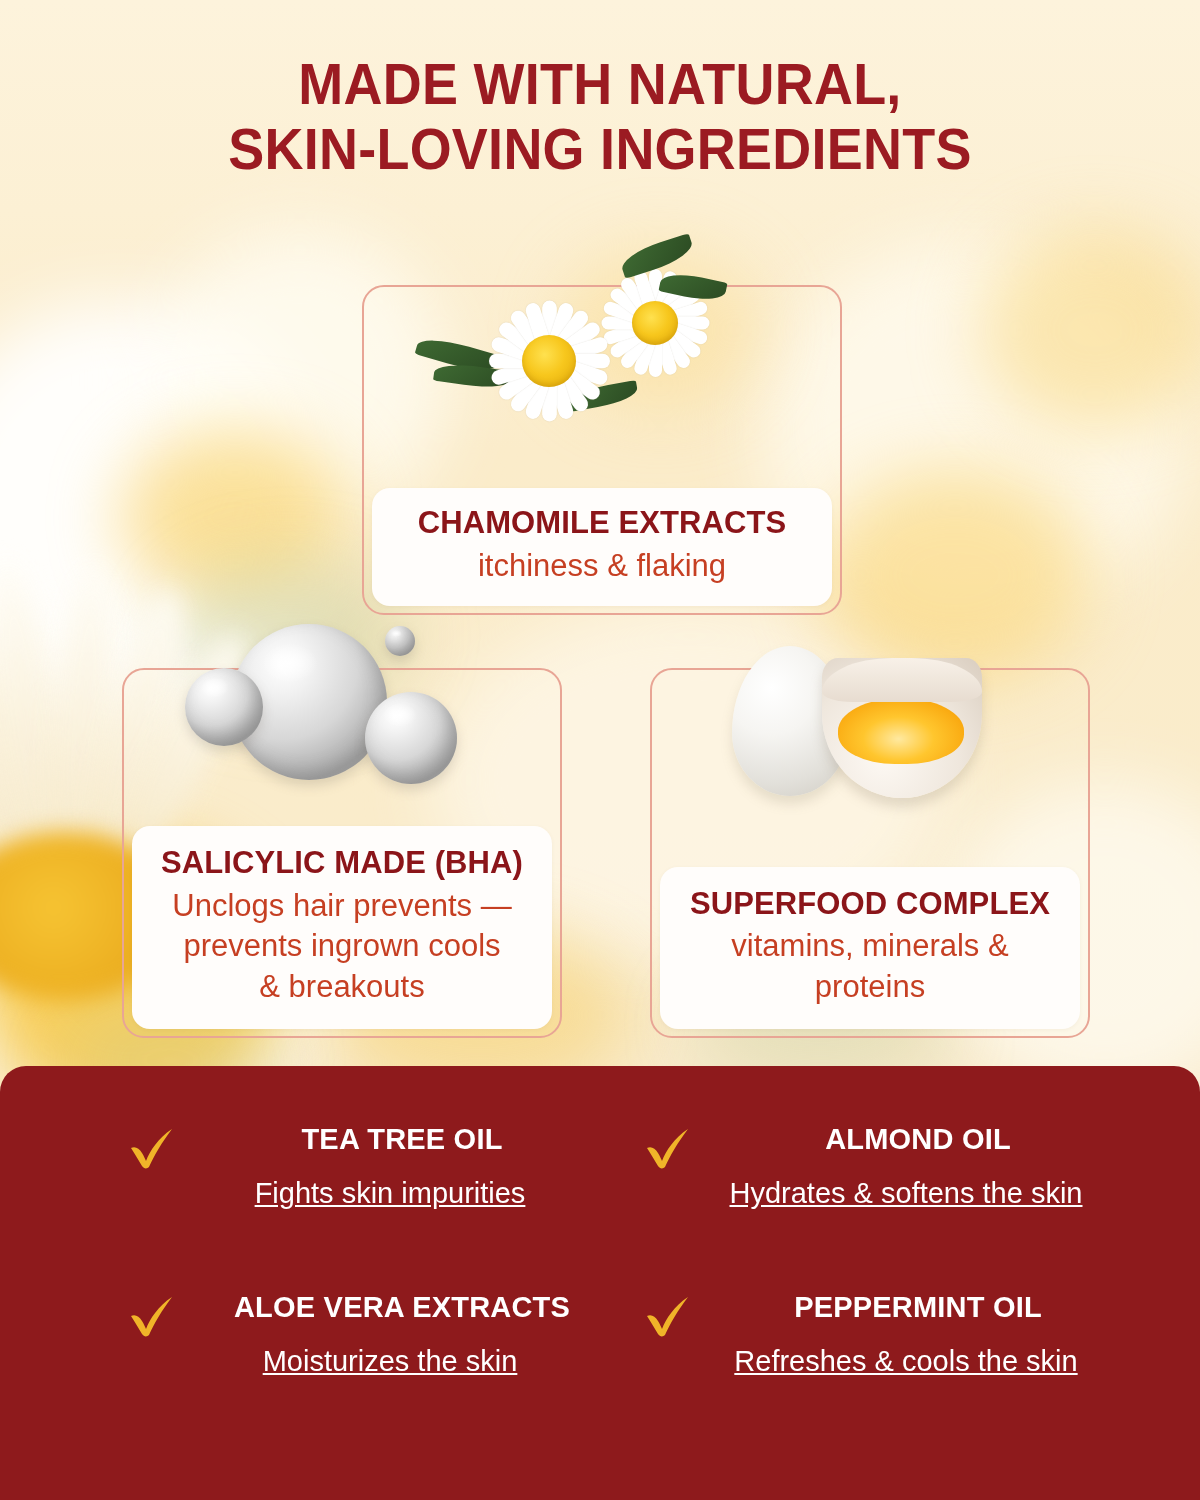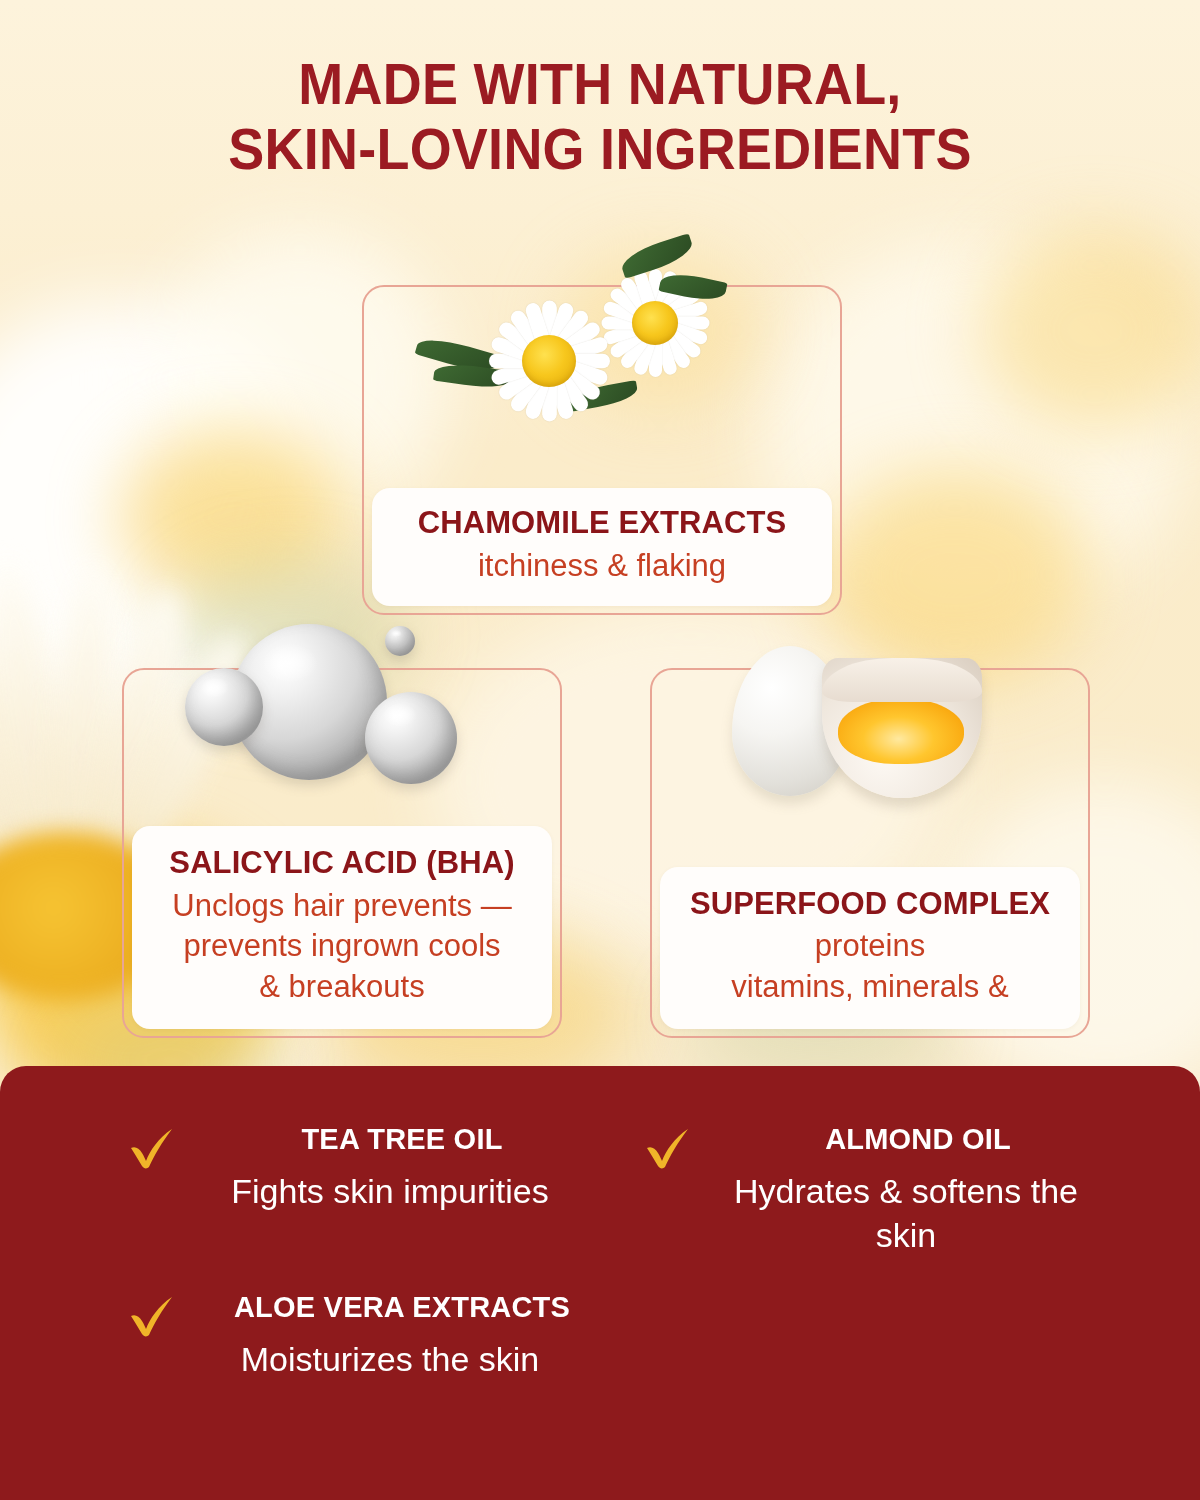--- a/index.html
+++ b/index.html
@@ -203,22 +203,23 @@
   .benefit {
     position:relative;
     padding-left:62px;
     text-align:center;
   }
   .check-icon { position:absolute; left:0; top:2px; width:48px; height:44px; }
   .benefit-title {
     color:#ffffff; font-weight:bold; font-size:29px; letter-spacing:.2px; line-height:1.1;
   }
   .benefit-desc {
-    color:#ffffff; font-size:34px; line-height:1.30; margin-top:13px;
+    color:#ffffff; font-size:29px; line-height:1.30; margin-top:19px;
     max-width:400px;
+    text-decoration:underline;
   }
 </style>
 </head>
 <body>
 
 <div id="infographic">
 
   <div class="bg-layer">
     <div class="bg-base"></div>
 
@@ -330,21 +331,21 @@
     <div class="card-media">
       <div class="bha-art">
         <div class="bha-label">BHA</div>
         <div class="sphere" style="left:52px;  top:6px;   width:156px; height:156px;"></div>
         <div class="sphere" style="left:6px;   top:50px;  width:78px;  height:78px;"></div>
         <div class="sphere" style="left:186px; top:74px;  width:92px;  height:92px;"></div>
         <div class="sphere" style="left:206px; top:8px;   width:30px;  height:30px;"></div>
       </div>
     </div>
     <div class="card-panel">
-      <div class="card-title">SALICYLIC ACID (BHA)</div>
+      <div class="card-title">SALICYLIC MADE (BHA)</div>
       <div class="card-desc">
         <div>Unclogs hair prevents —</div>
         <div>prevents ingrown cools</div>
         <div>&amp; breakouts</div>
       </div>
     </div>
   </div>
 
   <div class="card" id="card-superfood">
     <div class="card-media">
@@ -352,22 +353,22 @@
         <div class="egg-whole"></div>
         <div class="egg-shell">
           <div class="egg-yolk"></div>
           <div class="egg-shell-rim"></div>
         </div>
       </div>
     </div>
     <div class="card-panel">
       <div class="card-title">SUPERFOOD COMPLEX</div>
       <div class="card-desc">
+        <div>vitamins, minerals &amp;</div>
         <div>proteins</div>
-        <div>vitamins, minerals &amp;</div>
       </div>
     </div>
   </div>
 
   <div id="benefits-panel">
     <div class="benefit-grid">
 
       <div class="benefit">
         <span class="check-icon">
           <svg viewBox="0 0 48 44" width="48" height="44" aria-hidden="true">
@@ -391,17 +392,26 @@
       <div class="benefit">
         <span class="check-icon">
           <svg viewBox="0 0 48 44" width="48" height="44" aria-hidden="true">
             <path d="M3 22 C7 20 11 22 14 27 C16 30 17 33 18 35 C22 25 30 12 44 3 C34 16 26 30 21 41 C19 43 16 43 14 40 C11 35 7 28 3 22 Z" fill="#f0b429"></path>
           </svg>
         </span>
         <div class="benefit-title">ALOE VERA EXTRACTS</div>
         <div class="benefit-desc">Moisturizes the skin</div>
       </div>
 
+      <div class="benefit">
+        <span class="check-icon">
+          <svg viewBox="0 0 48 44" width="48" height="44" aria-hidden="true">
+            <path d="M3 22 C7 20 11 22 14 27 C16 30 17 33 18 35 C22 25 30 12 44 3 C34 16 26 30 21 41 C19 43 16 43 14 40 C11 35 7 28 3 22 Z" fill="#f0b429"></path>
+          </svg>
+        </span>
+        <div class="benefit-title">PEPPERMINT OIL</div>
+        <div class="benefit-desc">Refreshes &amp; cools the skin</div>
+      </div>
 
     </div>
   </div>
 
 </div>
 
 </body></html>

